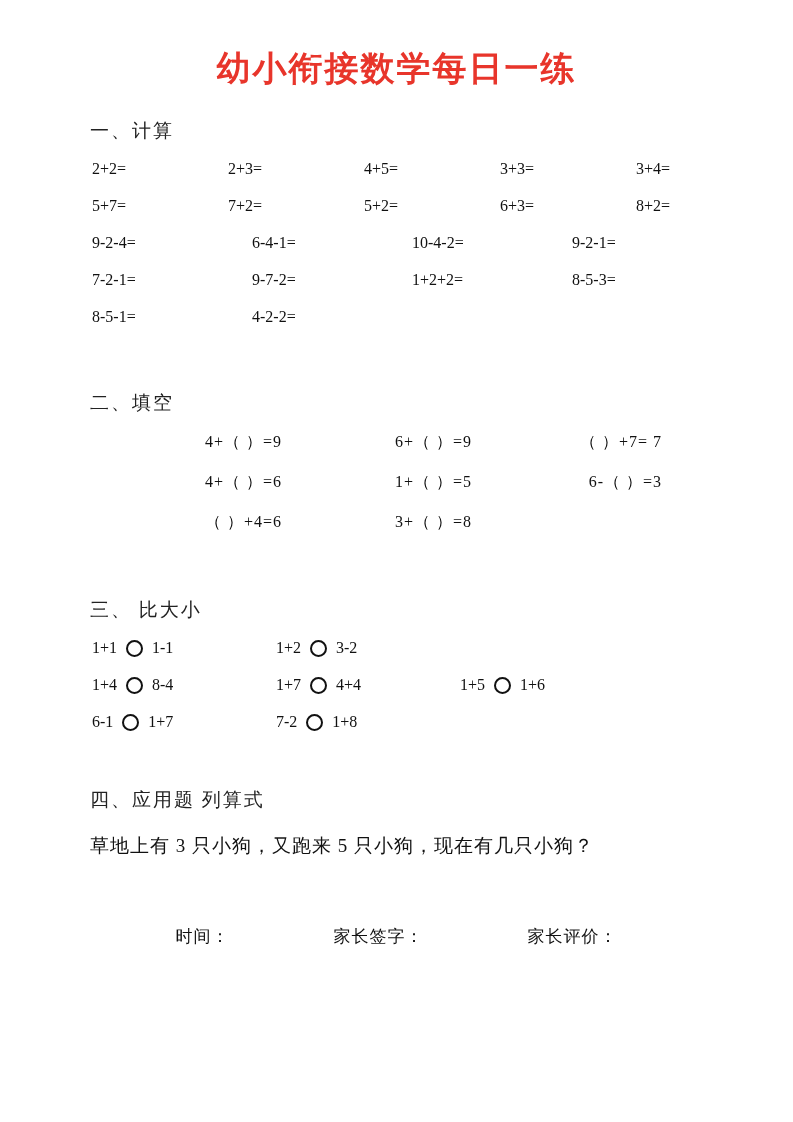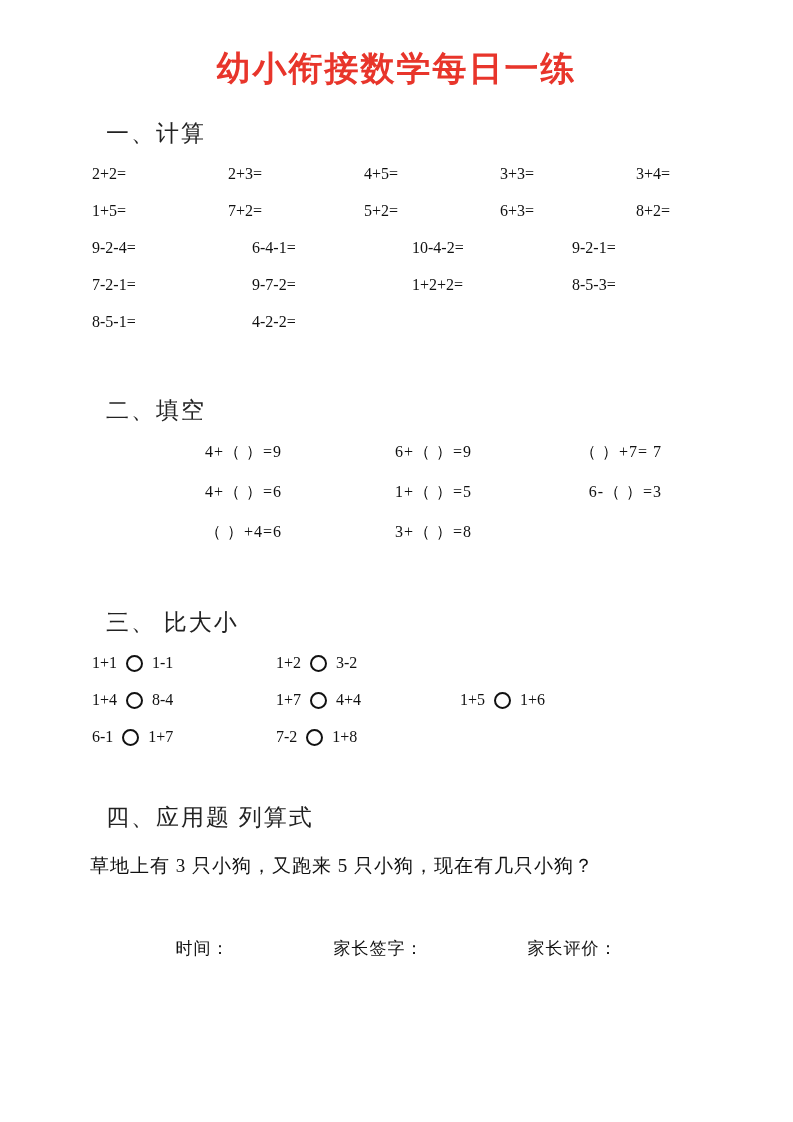--- a/index.html
+++ b/index.html
@@ -26,23 +26,23 @@
     text-align: center;
     color: #e8352b;
     font-size: 34px;
     font-weight: bold;
     letter-spacing: 2px;
     margin-top: 16px;
     margin-bottom: 26px;
     font-family: "Liberation Serif", "DejaVu Serif", serif;
   }
   .section-heading {
-    font-size: 23px;
+    font-size: 19px;
     color: #222;
-    margin-left: 46px;
+    margin-left: 30px;
     margin-bottom: 16px;
     letter-spacing: 2px;
   }
   .section {
     margin-bottom: 30px;
   }
   .row {
     display: flex;
     margin-left: 32px;
     margin-bottom: 19px;
@@ -86,21 +86,21 @@
     letter-spacing: 1px;
     color: #111;
   }
   .section4 .section-heading {
     margin-bottom: 20px;
   }
   .footer {
     position: absolute;
     left: 0;
     right: 0;
-    bottom: 24px;
+    bottom: 36px;
     display: flex;
     justify-content: center;
     font-size: 17px;
     color: #111;
     letter-spacing: 1px;
   }
   .footer .f-item {
     margin: 0 52px;
   }
   .spacer-lg { height: 34px; }
@@ -118,21 +118,21 @@
 
     <div class="row calc-row-a">
       <span class="cell">2+2=</span>
       <span class="cell">2+3=</span>
       <span class="cell">4+5=</span>
       <span class="cell">3+3=</span>
       <span class="cell">3+4=</span>
     </div>
 
     <div class="row calc-row-a">
-      <span class="cell">1+5=</span>
+      <span class="cell">5+7=</span>
       <span class="cell">7+2=</span>
       <span class="cell">5+2=</span>
       <span class="cell">6+3=</span>
       <span class="cell">8+2=</span>
     </div>
 
     <div class="row calc-row-b">
       <span class="cell">9-2-4=</span>
       <span class="cell">6-4-1=</span>
       <span class="cell">10-4-2=</span>

